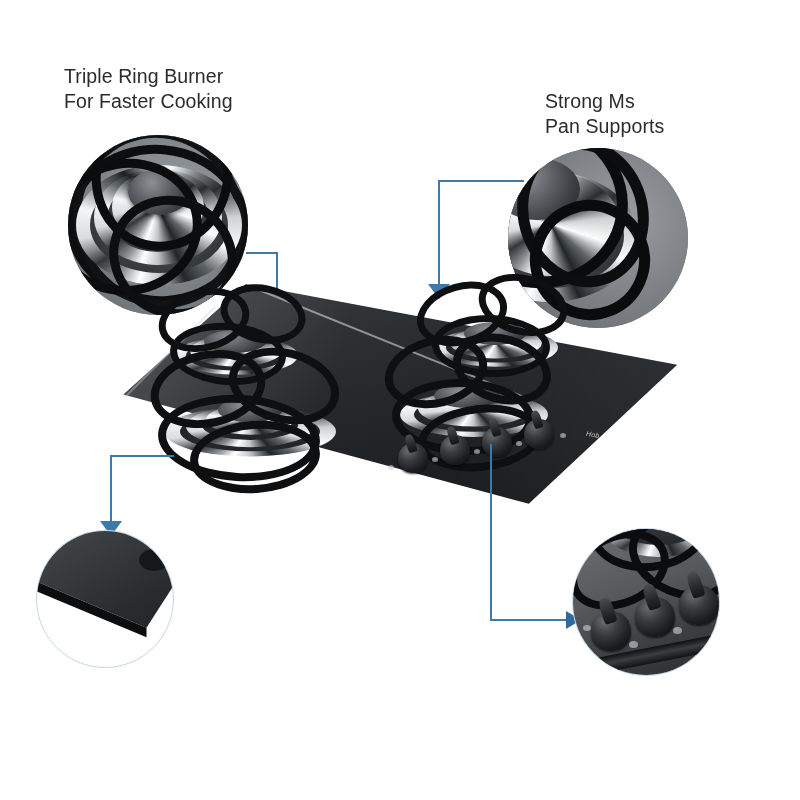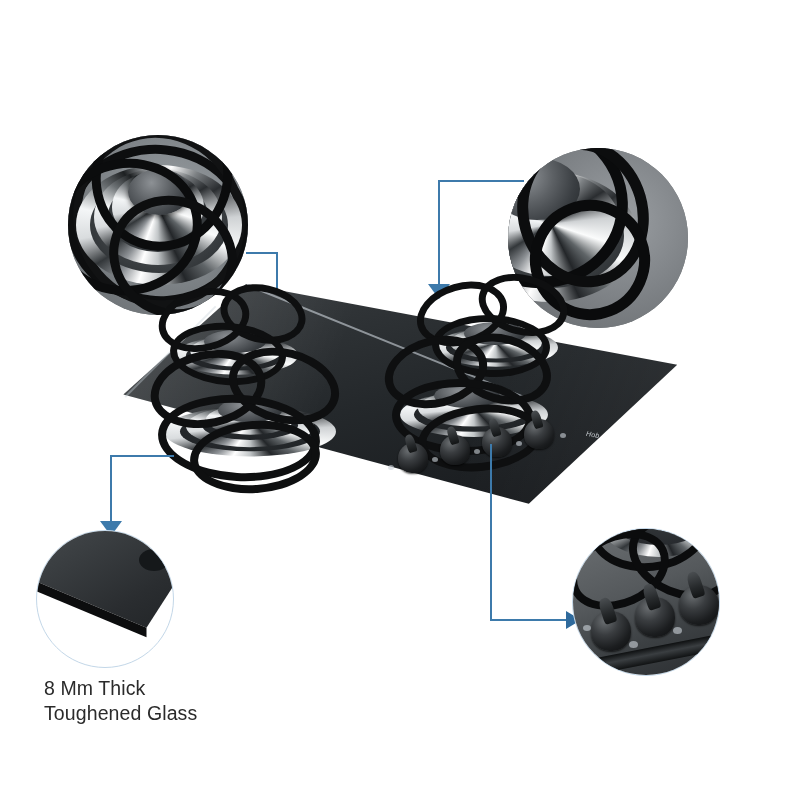--- a/index.html
+++ b/index.html
@@ -183,24 +183,26 @@
     position:absolute;
     width:30px;height:22px;border-radius:50%;
     background:#15181a;
   }
 </style>
 </head>
 <body>
 
 <div id="stage">
 
-
-
-  <div class="label l-bl">8 Mm Thick
-Toughened Glass</div>
+  <div class="label l-tl">Triple Ring Burner
+For Faster Cooking</div>
+
+  <div class="label l-tr">Strong Ms
+Pan Supports</div>
+
 
 
   <div class="circle" id="c-burner">
     <div class="bg"></div>
     <div class="photo">
 
       <div class="arm" style="left:-2px;top:10px;width:184px;height:160px;border-width:9px;border-color:#0d0e0f;transform:rotate(6deg);"></div>
       <div class="arm" style="left:6px;top:-6px;width:170px;height:180px;border-width:8px;border-color:#111213;transform:rotate(-24deg);"></div>
 
       <div class="ring chrome" style="left:8px;top:30px;width:166px;height:120px;"></div>

